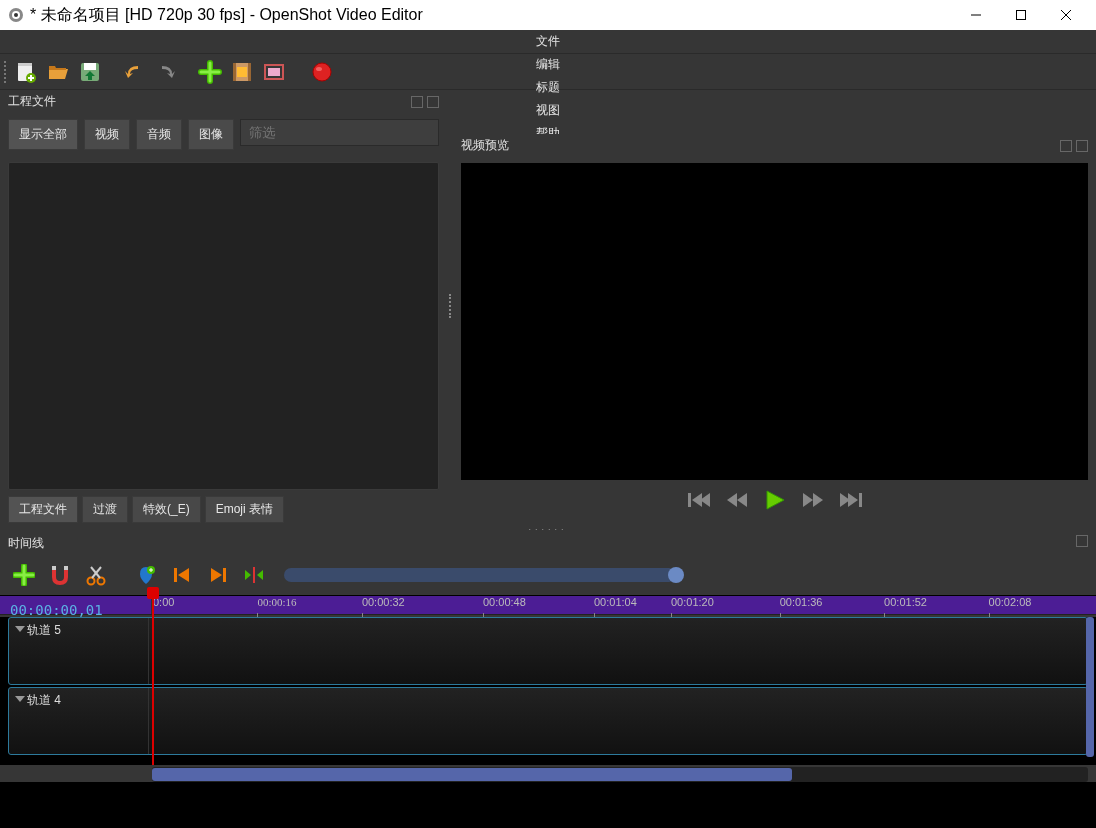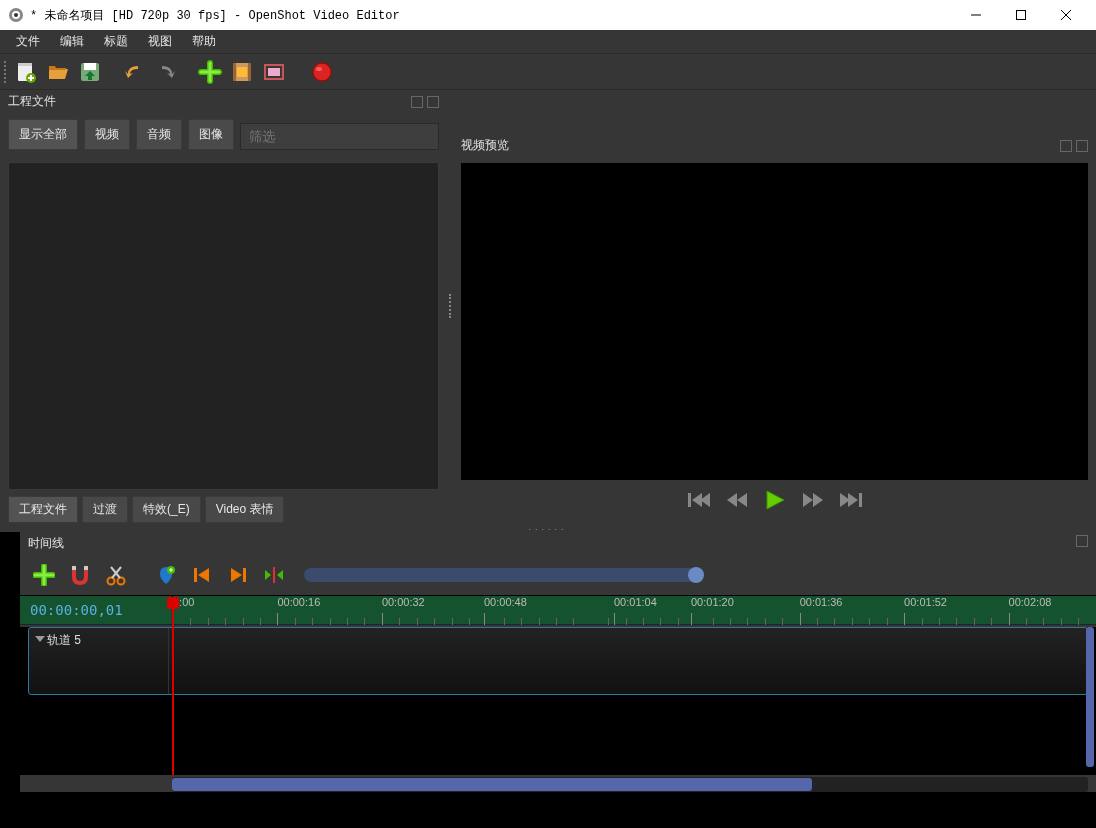--- a/index.html
+++ b/index.html
@@ -1,49 +1,49 @@
 <!DOCTYPE html>
 <html><head>
 <meta charset="utf-8">
 <style>
 * { margin: 0; padding: 0; box-sizing: border-box; }
 body { font-family: "Microsoft YaHei", "Segoe UI", sans-serif; background: #000; font-size: 12px; color: #e6e6e6; width: 1096px; height: 828px; overflow: hidden; }
 .titlebar { background: #fff; color: #000; height: 30px; display: flex; align-items: center; padding: 0 8px; }
 .titlebar .logo { width: 16px; height: 16px; margin-right: 6px; }
-.titlebar .title { flex: 1; font-size: 12px; font-family: Liberation Mono, monospace; }
+.titlebar .title { flex: 1; font-size: 16px; }
 .winctl { display: flex; }
 .winbtn { width: 45px; height: 30px; display: flex; align-items: center; justify-content: center; color: #000; }
-.menubar { background: #363636; height: 24px; display: flex; align-items: center; padding: 0 6px; border-bottom: 1px solid #2a2a2a; }
+.menubar { background: #363636; height: 24px; display: flex; align-items: center; padding: 0 6px; border-bottom: 1px solid #2a2a2a; flex-direction: column; }
 .menuitem { padding: 3px 10px; color: #e6e6e6; cursor: default; }
 .toolbar { background: #363636; height: 36px; display: flex; align-items: center; padding: 0 4px; gap: 4px; border-bottom: 1px solid #2a2a2a; }
 .tbtn { width: 28px; height: 28px; display: flex; align-items: center; justify-content: center; border-radius: 3px; }
 .main { display: flex; height: 432px; background: #363636; }
 .panel-left { width: 447px; display: flex; flex-direction: column; }
 .panel-right { flex: 1; display: flex; flex-direction: column; margin-top: 44px; }
 .titlecap { background: #363636; padding: 3px 8px; font-size: 12px; color: #e0e0e0; display: flex; justify-content: space-between; align-items: center; }
 .capicons { display:flex; gap:4px; opacity:.6;}
 .capicons div{width:12px;height:12px;border:1px solid #888;}
-.filter-row { display: flex; align-items: flex-end; padding: 6px 8px; gap: 6px; }
+.filter-row { display: flex; align-items: flex-start; padding: 6px 8px; gap: 6px; }
 .filter-tab { background: #4a4a4a; padding: 6px 10px; cursor: default; border: 1px solid #3a3a3a;}
 .filter-tab.active { background: #535353; }
 .filter-input { flex: 1; background: #3e3e3e; border: 1px solid #2a2a2a; padding: 5px 8px; color: #eab308; outline: none; }
 .dark-area { flex: 1; background: #222; margin: 6px 8px; border: 1px solid #3a3a3a; border-radius: 2px; }
 .preview { flex: 1; background: #000; margin: 6px 8px 4px 8px; }
 .playbar { display: flex; justify-content: center; align-items: center; gap: 14px; padding: 4px 0 10px; }
 .pbtn { width:24px; height:24px; display:flex; align-items:center; justify-content:center; }
 .bottom-tabs { display: flex; padding: 0 8px; gap: 4px; align-items: center; height: 26px; }
 .btab { padding: 4px 10px; background: #484848; border:1px solid #3a3a3a; }
 .btab.active { background: #535353; }
 .sep-line { height: 10px; background:#363636; text-align:center; color:#999; font-size:9px; letter-spacing:4px;}
-.timeline-wrap { background: #363636; margin-left: 20px;}
+.timeline-wrap { background: #363636;}
 .tl-title { padding: 3px 8px; display:flex; justify-content:space-between;}
 .tl-toolbar { display:flex; align-items:center; padding: 6px 10px; gap: 8px; }
 .slider-track { position:relative; background:#3a4b6b; height:14px; width:392px; border-radius:7px; margin-left:8px;}
 .slider-knob { position:absolute; right:-8px; top:-1px; width:16px; height:16px; background:#6b8ac4; border-radius:50%;}
-.ruler-row { display:flex; height:30px; border-top:1px solid #000; background:#14532d; border-bottom:1px solid #222;}
+.ruler-row { display:flex; height:20px; border-top:1px solid #000; background:#4c1d95; border-bottom:1px solid #222;}
 .timecode-box { width:152px; padding: 6px 10px; color:#5bb1e4; font-size:14px; font-family: "Segoe UI", monospace; border-right:1px solid #333;}
 .ruler { flex:1; position:relative; border-left:1px solid #000;}
 .tick { position:absolute; top:0; font-size:11px; color:#bbb;}
 .tick .line{position:absolute; top:17px; width:1px; height:12px; background:#888;}
 .minor{position:absolute;top:22px;width:1px;height:7px;background:#666;}
 .playhead { position:absolute; top:0; width:2px; background:#d00; height: 178px; left:0;}
 .playhead::before{content:'';position:absolute;top:0;left:-5px;width:12px;height:12px;background:#d00;border-radius:2px;}
 .tracks { background:#000; height: 148px; position:relative; }
 .track-row { display:flex; height:68px; border:1px solid #2d7a9c; margin: 2px 8px; background: linear-gradient(#222,#111); border-radius:3px;}
 .track-head { width:140px; padding:4px 8px; font-size:12px; color:#ddd; border-right:1px solid #333;}
@@ -176,21 +176,21 @@
       <div class="filter-tab">视频</div>
       <div class="filter-tab">音频</div>
       <div class="filter-tab">图像</div>
       <input class="filter-input" placeholder="筛选" style="">
     </div>
     <div class="dark-area"></div>
     <div class="bottom-tabs">
       <div class="btab active">工程文件</div>
       <div class="btab">过渡</div>
       <div class="btab">特效(_E)</div>
-      <div class="btab">Video 表情</div>
+      <div class="btab">Emoji 表情</div>
     </div>
   </div>
   <div style="width:6px; display:flex; align-items:center; justify-content:center;">
       <div style="width:2px;height:24px;border-left:2px dotted #888;"></div>
     </div>
   <div class="panel-right">
     <div class="titlecap">
       <span>视频预览</span>
       <div class="capicons">
           <div></div>
@@ -303,33 +303,33 @@
 
   <div class="ruler-row">
     <div class="timecode-box">00:00:00,01</div>
     <div class="ruler" id="ruler">
         <div class="tick" style="left: 0px;">0:00<div class="line"></div></div>
         <div class="minor" style="left: 17.4074px;"></div>
         <div class="minor" style="left: 34.8148px;"></div>
         <div class="minor" style="left: 52.2222px;"></div>
         <div class="minor" style="left: 69.6296px;"></div>
         <div class="minor" style="left: 87.037px;"></div>
-        <div class="tick" style="left: 104.444px;">00:00:16<div class="line"></div></div>
+        <div class="tick" style="left: 104.444px; font-family: Liberation Serif, serif;">00:00:16<div class="line"></div></div>
         <div class="minor" style="left: 121.852px;"></div>
         <div class="minor" style="left: 139.259px;"></div>
         <div class="minor" style="left: 156.667px;"></div>
         <div class="minor" style="left: 174.074px;"></div>
         <div class="minor" style="left: 191.481px;"></div>
         <div class="tick" style="left: 208.889px;">00:00:32<div class="line"></div></div>
         <div class="minor" style="left: 226.296px;"></div>
         <div class="minor" style="left: 243.704px;"></div>
         <div class="minor" style="left: 261.111px;"></div>
         <div class="minor" style="left: 278.519px;"></div>
         <div class="minor" style="left: 295.926px;"></div>
-        <div class="tick" style="left: 311px;">00:00:48<div class="line"></div></div>
+        <div class="tick" style="left: 330px;">00:00:48<div class="line"></div></div>
         <div class="minor" style="left: 330.741px;"></div>
         <div class="minor" style="left: 348.148px;"></div>
         <div class="minor" style="left: 365.556px;"></div>
         <div class="minor" style="left: 382.963px;"></div>
         <div class="minor" style="left: 400.37px;"></div>
         <div class="tick" style="left: 441px;">00:01:04<div class="line"></div></div>
         <div class="minor" style="left: 435.185px;"></div>
         <div class="minor" style="left: 452.593px;"></div>
         <div class="minor" style="left: 470px;"></div>
         <div class="minor" style="left: 487.407px;"></div>
@@ -362,20 +362,24 @@
   </div>
 
   <div class="tracks">
     <div style="position:absolute;left:152px;top:-30px;">
         <div class="playhead"></div>
       </div>
     <div class="track-row">
       <div class="track-head"><span class="tri"></span><span>轨道 5</span></div>
       <div class="track-body"></div>
     </div>
+    <div class="track-row">
+      <div class="track-head"><span class="tri"></span><span>轨道 4</span></div>
+      <div class="track-body"></div>
+    </div>
     <div class="vscroll"></div>
   </div>
   <div class="hscroll">
       <div class="sp"></div>
       <div class="bar">
         <div class="thumb"></div>
       </div>
     </div>
 </div>
 

